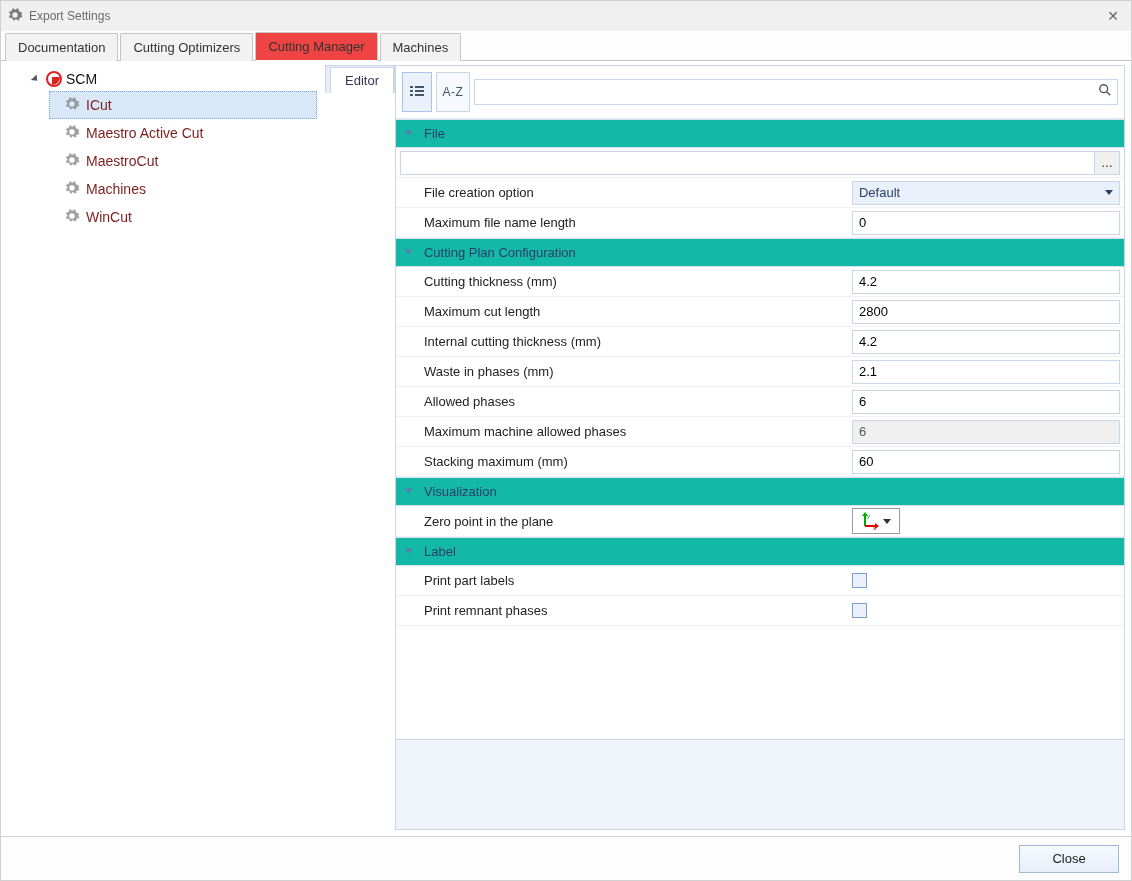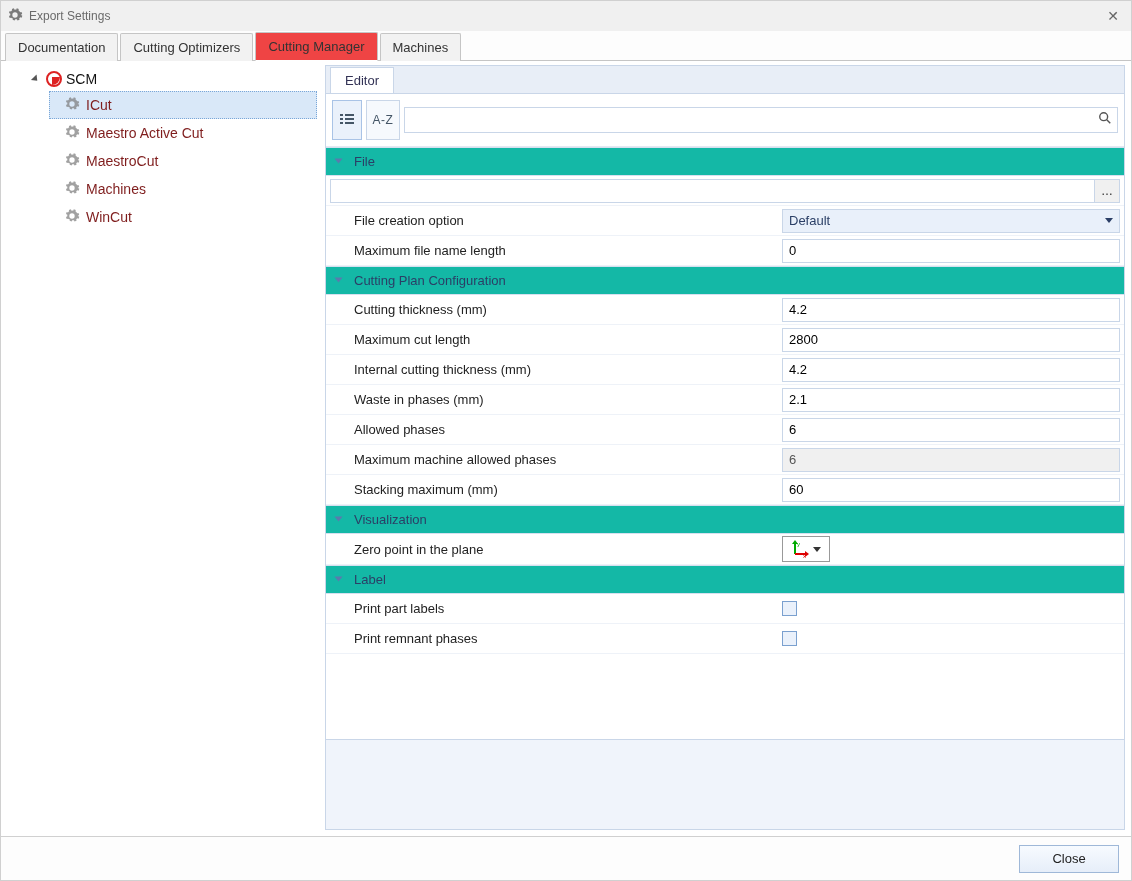--- a/index.html
+++ b/index.html
@@ -26,21 +26,21 @@
   .scm-logo { width:16px; height:16px; border-radius:50%; background:#fff; border:2px solid #d22; position:relative; margin-right:4px; }
   .scm-logo::after { content:""; position:absolute; right:0; bottom:0; width:8px; height:8px; background:#d22; border-bottom-right-radius:8px; }
   .tree-root-label { font-size: 14px; color: #111; }
   .tree-children { margin-left: 44px; margin-top: 2px; }
   .tree-item { display: flex; align-items: center; height: 28px; padding-left: 14px; border: 1px solid transparent; }
   .tree-item.selected { background: #d9e8f8; border: 1px dotted #7aa7d8; }
   .tree-item .gear-sm { margin-right: 6px; opacity: .7; }
   .tree-item-label { font-size: 14px; color: #7f1d1d; }
 
   
-  .editor-pane { flex: 1; display: flex; flex-direction: column; padding: 4px 6px 6px 4px; min-width: 0; }
+  .editor-pane { flex: 1; display: flex; padding: 4px 6px 6px 4px; min-width: 0; }
   .editor-tabrow { height: 28px; display: flex; align-items: flex-end; background: #e8eef7; border: 1px solid #c9d6e8; border-bottom: none; }
   .editor-tab { padding: 5px 14px; border: 1px solid #c9d6e8; background: #fff; font-size: 13px; color: #335; margin-left: 4px; margin-bottom: -1px; border-bottom: 1px solid #fff; }
 
   .editor-frame { flex: 1; border: 1px solid #c9d6e8; background: #fff; display: flex; flex-direction: column; min-height: 0; }
 
   
   .prop-toolbar { display: flex; align-items: center; padding: 6px; gap: 4px; border-bottom: 1px solid #e3e9f2; }
   .tbtn { width: 30px; height: 40px; border: 1px solid #c9d6e8; background: #f6f9fd; display: flex; align-items: center; justify-content: center; font-size: 12px; color: #456; }
   .tbtn.active { background: #eaf1fb; border-color: #a9c3e6; }
   .tbtn.az { width: 34px; font-weight: 400; letter-spacing: 0.5px; }

